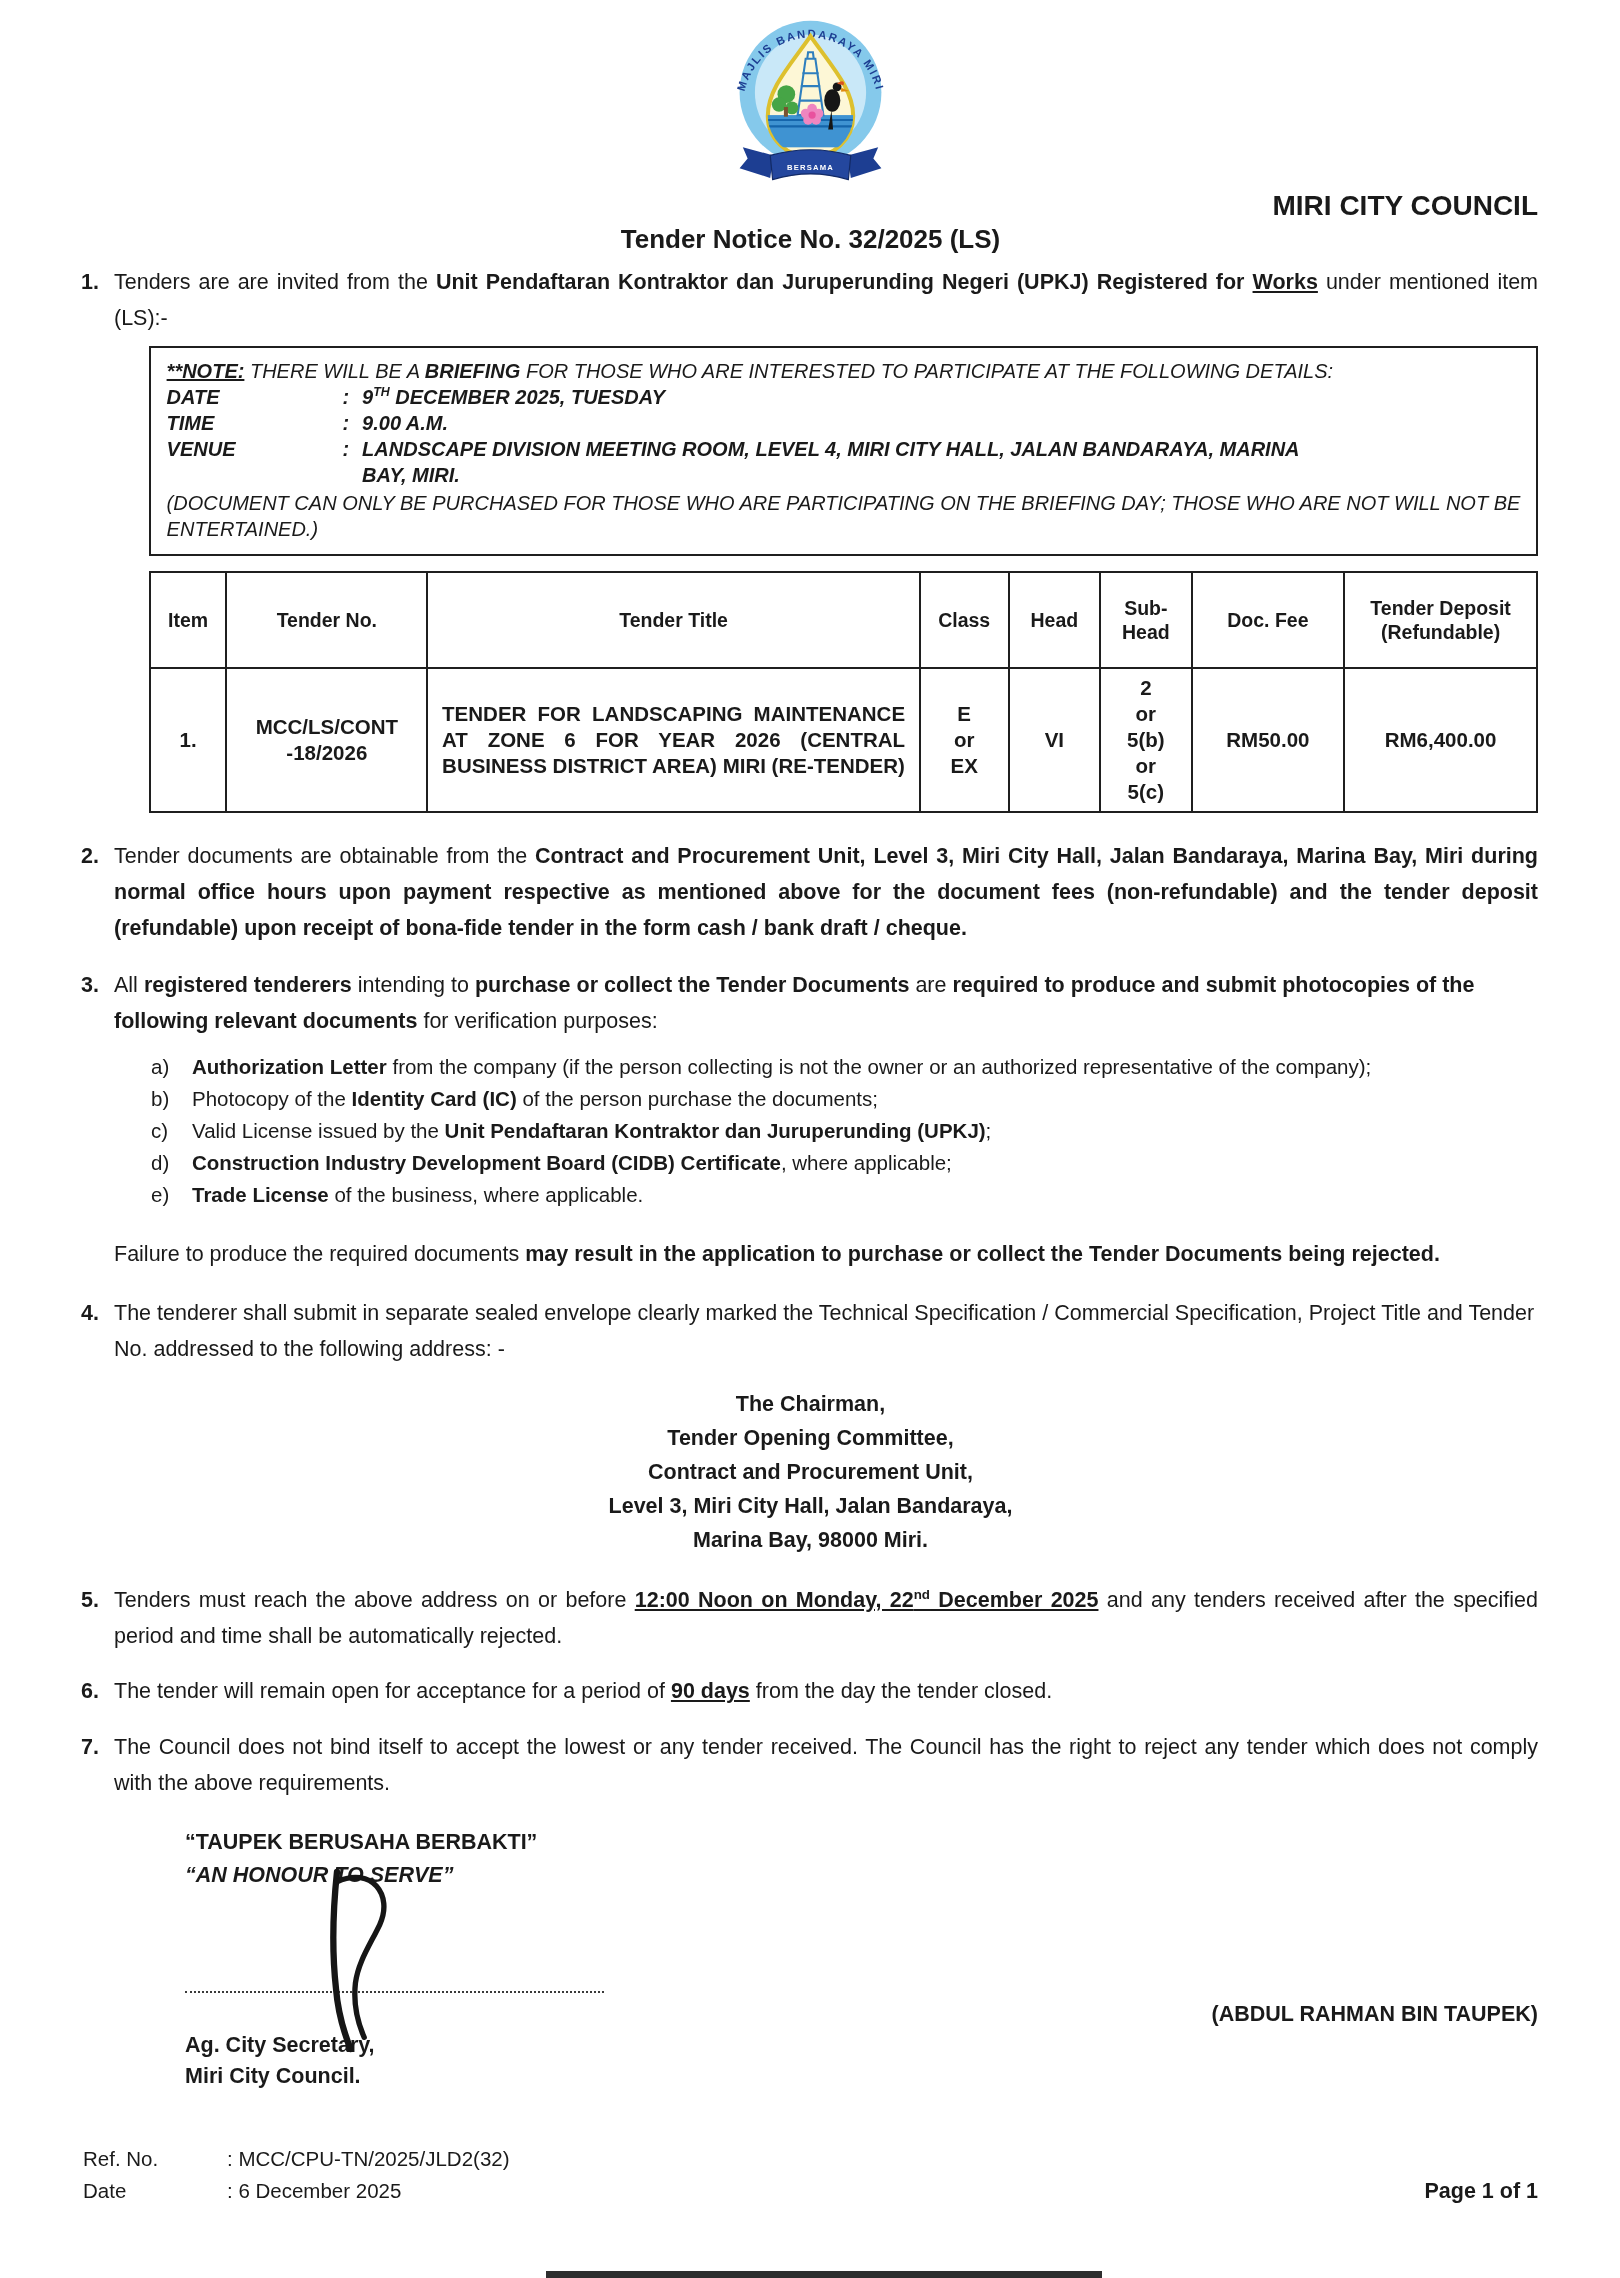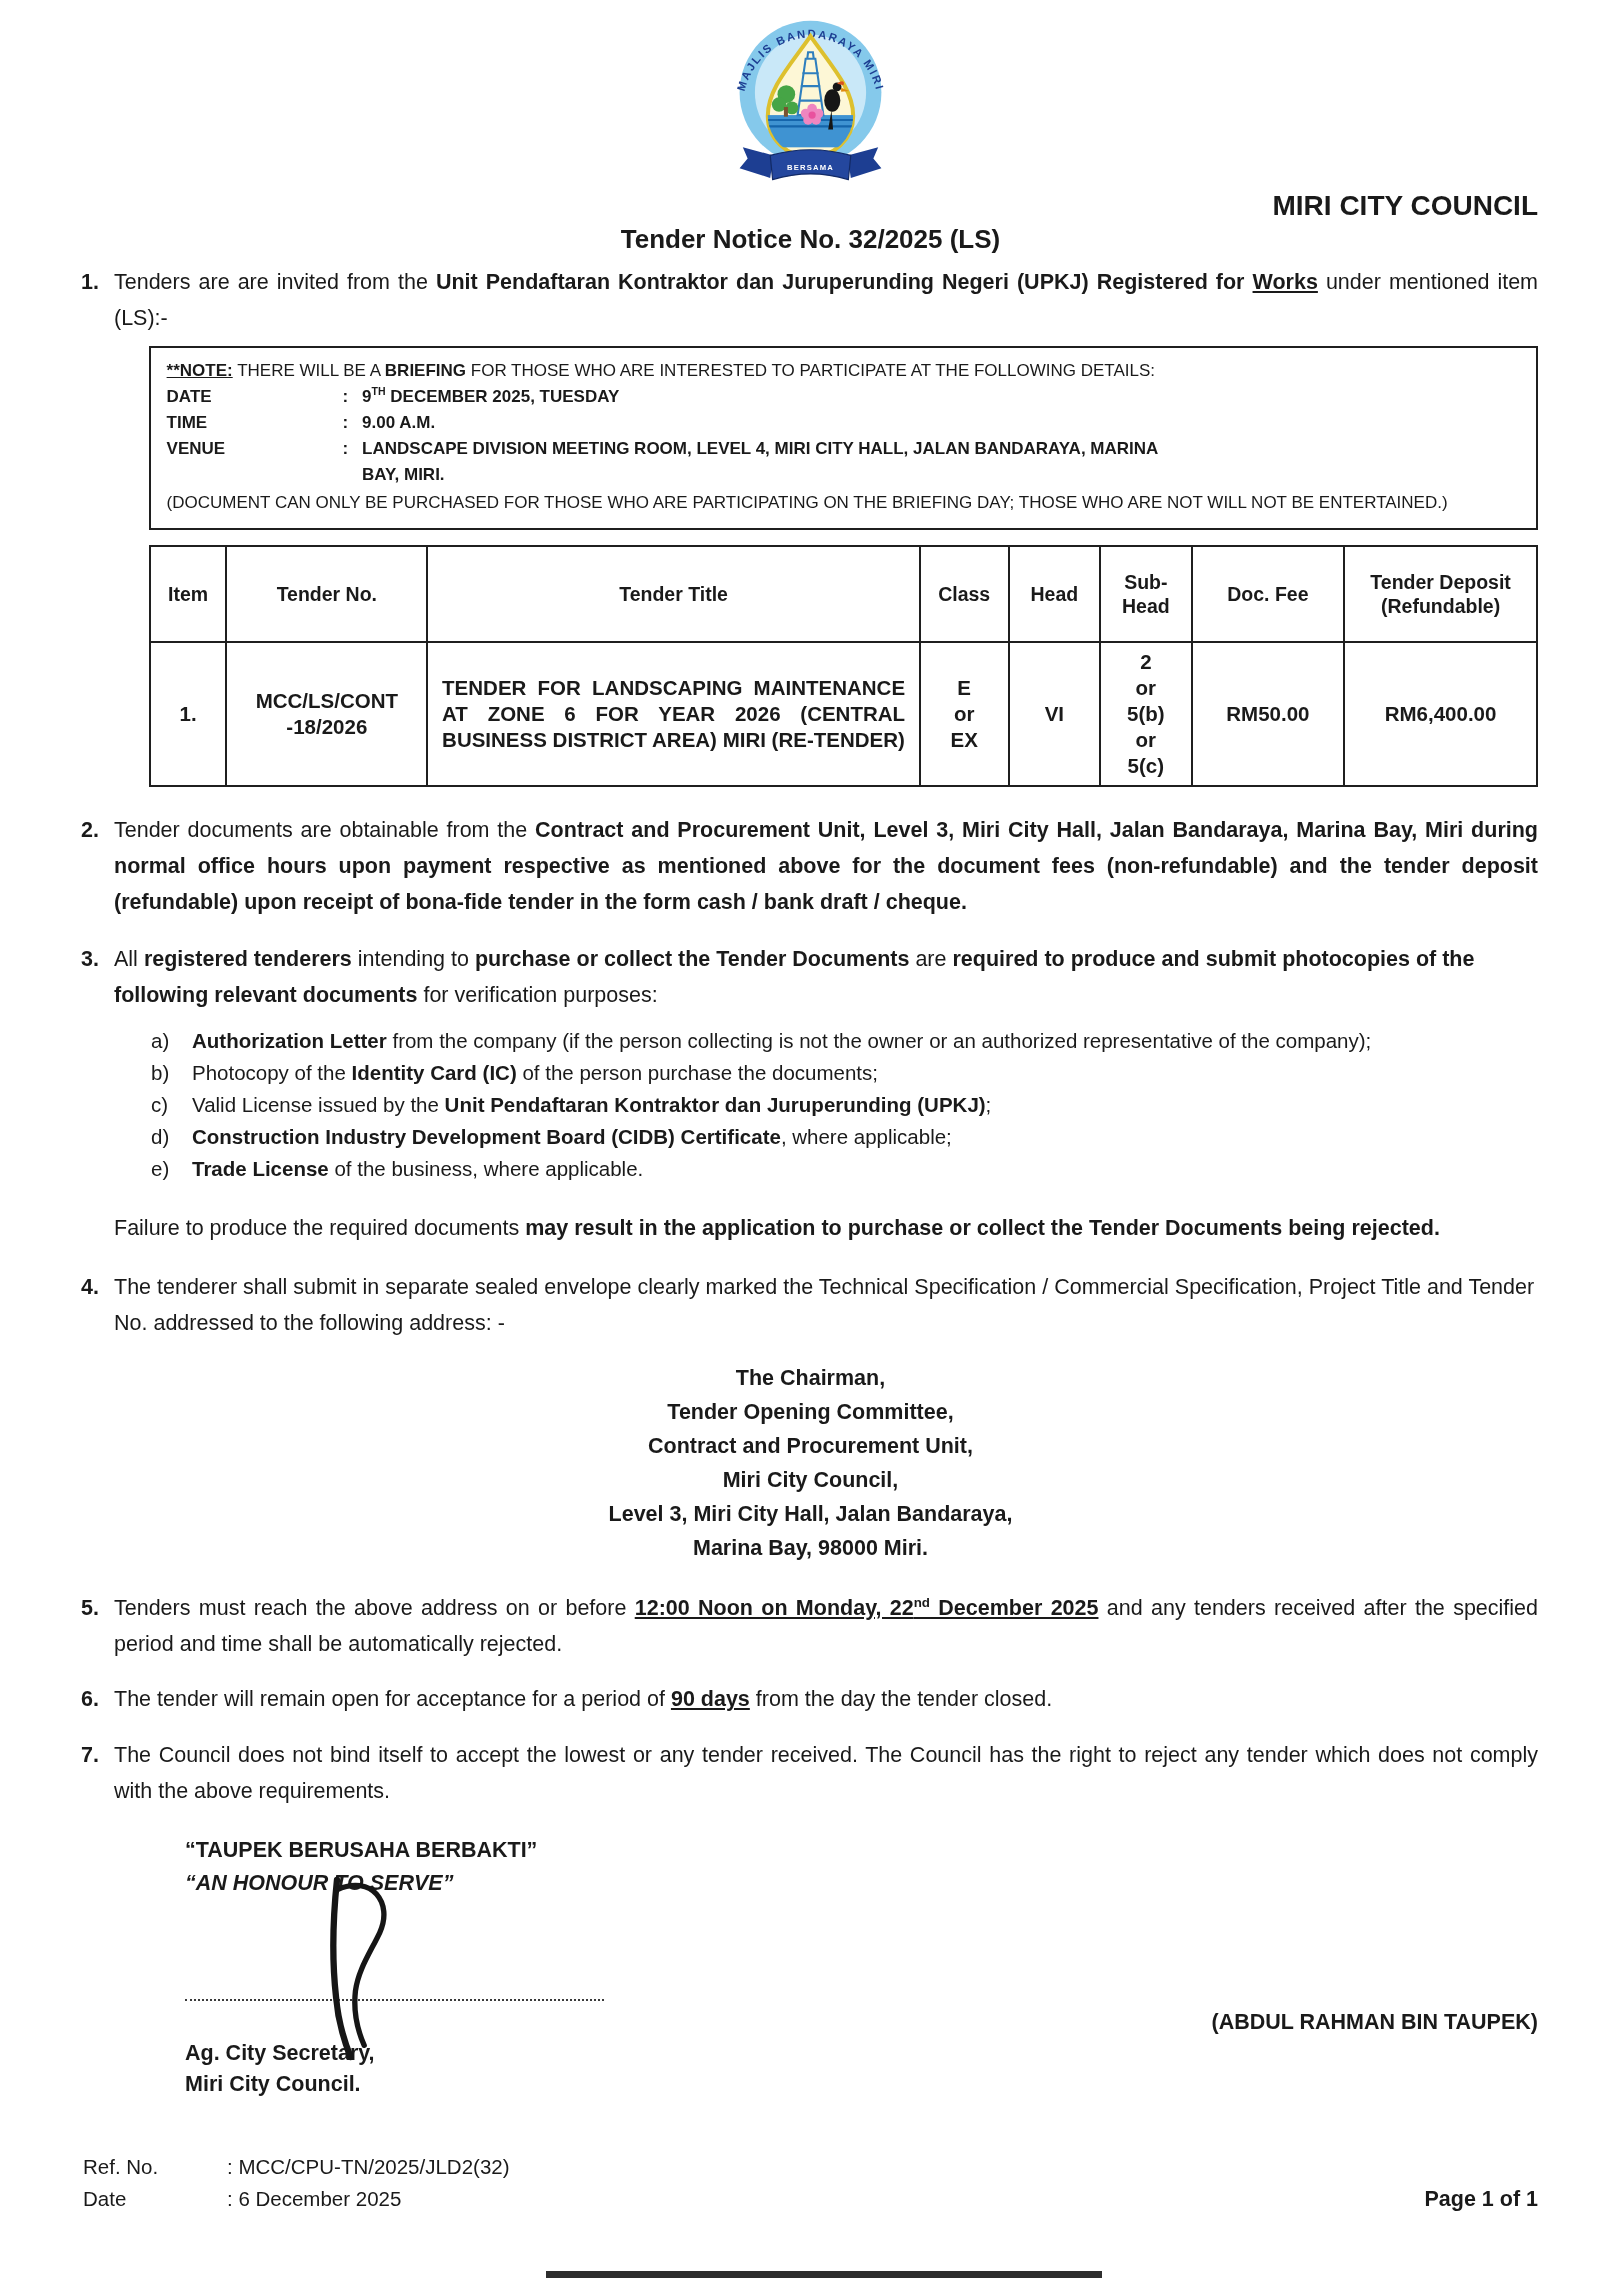--- a/index.html
+++ b/index.html
@@ -26,21 +26,21 @@
   .sec2{margin-top:25px;}
   .sec3{margin-top:21.5px; text-align:left;}
   .sec4{margin-top:23.4px; text-align:left;}
   .sec5{margin-top:25px;}
   .sec6{margin-top:19.5px; text-align:left;}
   .sec7{margin-top:19.5px;}
 
   
   .note-box{
     margin-top:9.8px; margin-left:35px; border:2.9px solid #1f1f1f;
-    padding:9.8px 15.6px 11.7px 15.6px; font-size:17px; line-height:26px; text-align:left;
+    padding:9.8px 15.6px 11.7px 15.6px; font-size:20px; line-height:26px; text-align:left;font-style:italic;
   }
   .note-heading .nb-label{font-weight:bold; text-decoration:underline;}
   .note-row{display:grid; grid-template-columns:176px 19.5px 1fr; font-weight:bold;}
   .note-row .nv{white-space:pre-line;}
   .note-closing{margin-top:2px; text-align:justify;}
 
   
   .tbl{
     margin-top:15.6px; margin-left:35px; width:calc(100% - 35px);
     border-collapse:collapse; table-layout:fixed;
@@ -252,21 +252,20 @@
 
     <div class="sec sec4">
       <span class="num">4.</span>
       <span>The tenderer shall submit in separate sealed envelope clearly marked the Technical Specification / Commercial Specification, Project Title and Tender No. addressed to the following address: -</span>
     </div>
 
     <div class="address">
       <div>The Chairman,</div>
       <div>Tender Opening Committee,</div>
       <div>Contract and Procurement Unit,</div>
-      <div>Miri City Council,</div>
       <div>Level 3, Miri City Hall, Jalan Bandaraya,</div>
       <div>Marina Bay, 98000 Miri.</div>
     </div>
 
     <div class="sec sec5">
       <span class="num">5.</span>
       <span><span>Tenders must reach the above address on or before </span><span class="b u"><span>12:00 Noon on Monday, 22</span><sup class="sp">nd</sup><span> December 2025</span></span><span> and any tenders received after the specified period and time shall be automatically rejected.</span></span>
     </div>
 
     <div class="sec sec6">

